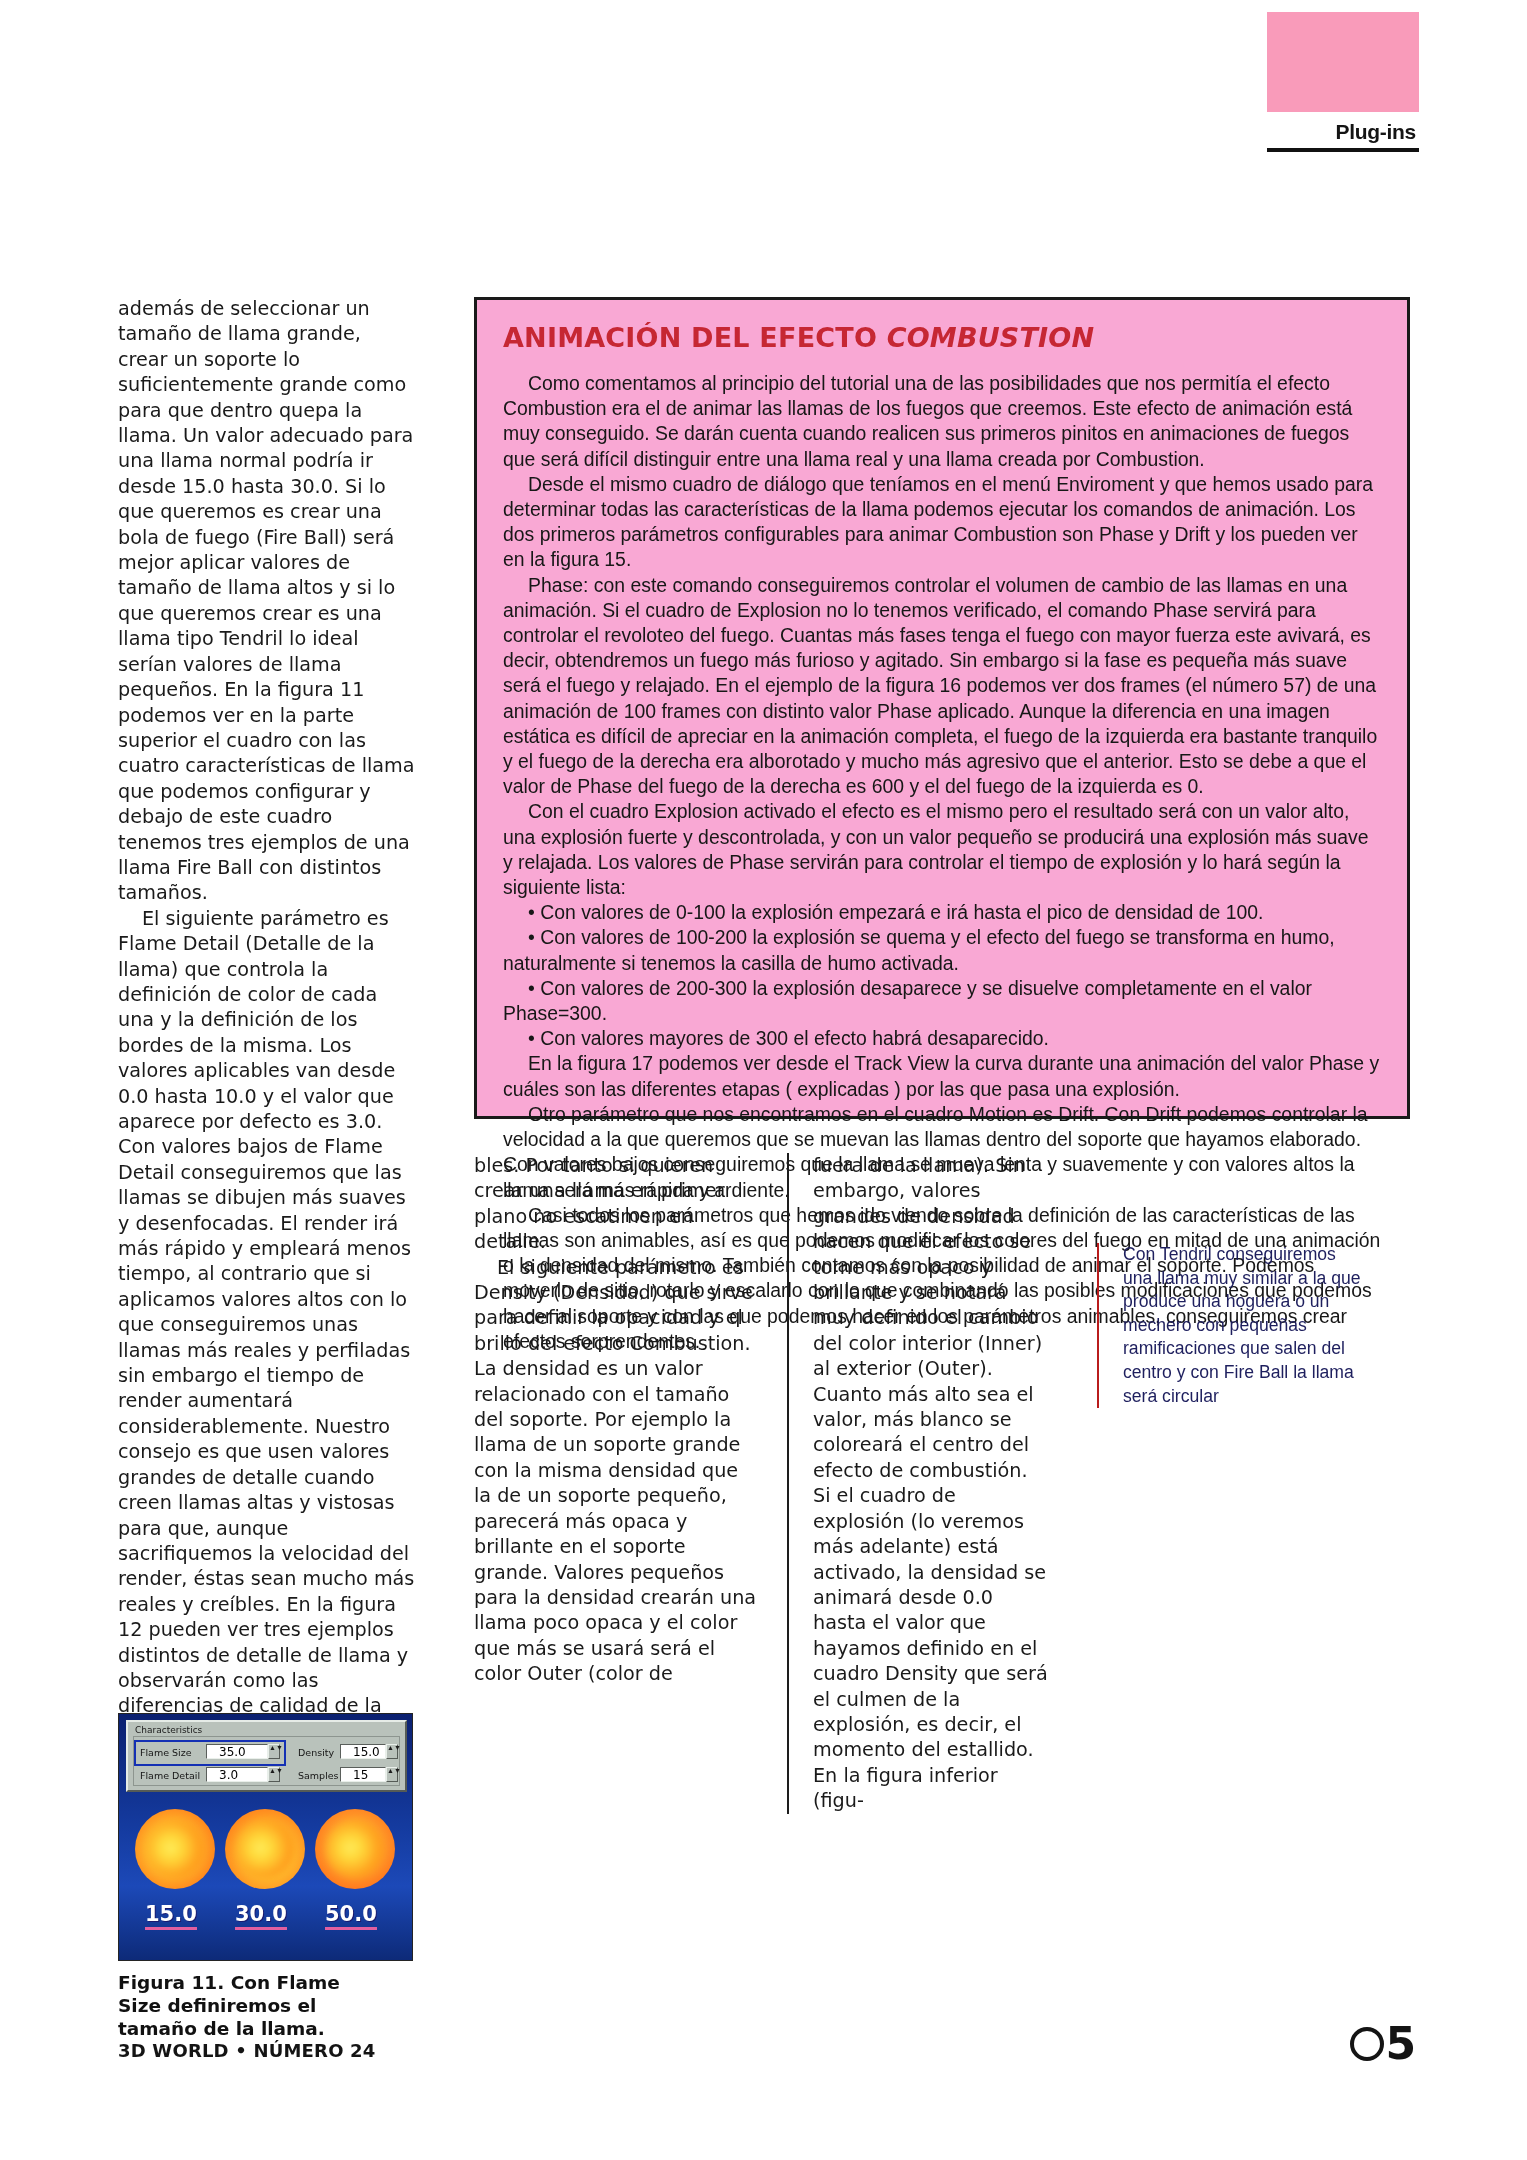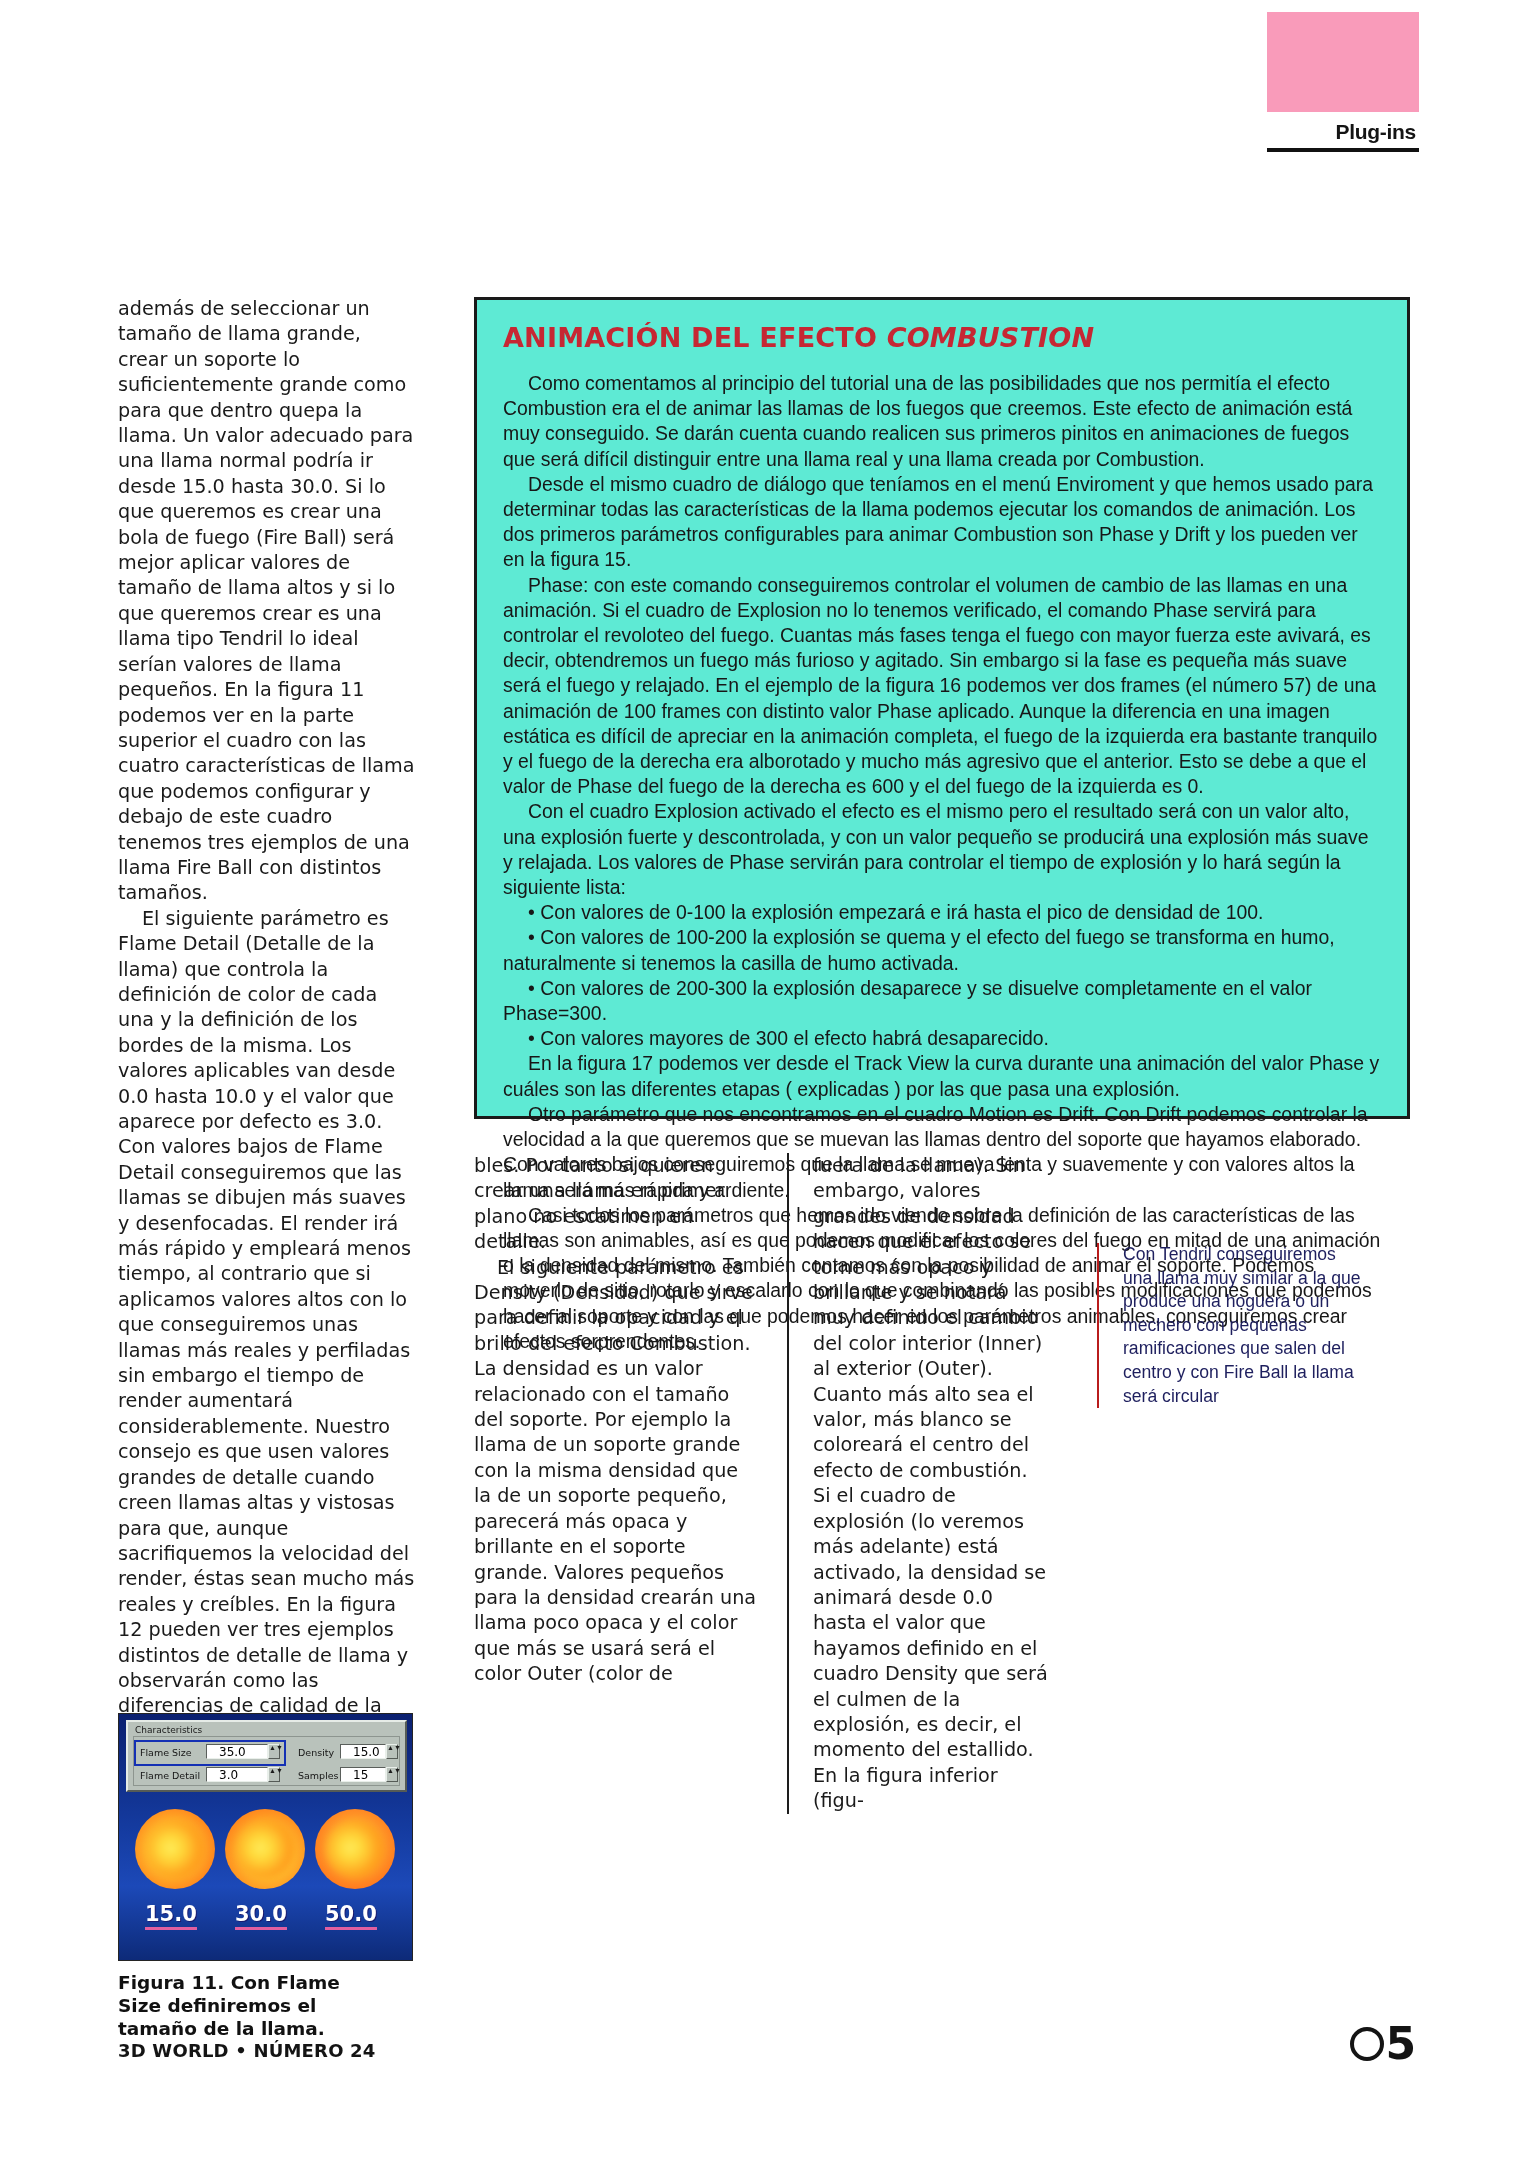--- a/index.html
+++ b/index.html
@@ -167,21 +167,21 @@
   }
 
   
   #article-box {
     position: absolute;
     left: 474px;
     top: 297px;
     width: 936px;
     height: 822px;
     border: 3px solid #1a1a1a;
-    background: #5eead4;
+    background: #f9a8d4;
     padding: 22px 26px 10px 26px;
   }
   #article-heading {
     font-family: "DejaVu Sans", sans-serif;
     font-size: 27px;
     font-weight: bold;
     color: #C62733;
     letter-spacing: 0.2px;
     margin: 0 0 18px 0;
     white-space: nowrap;

